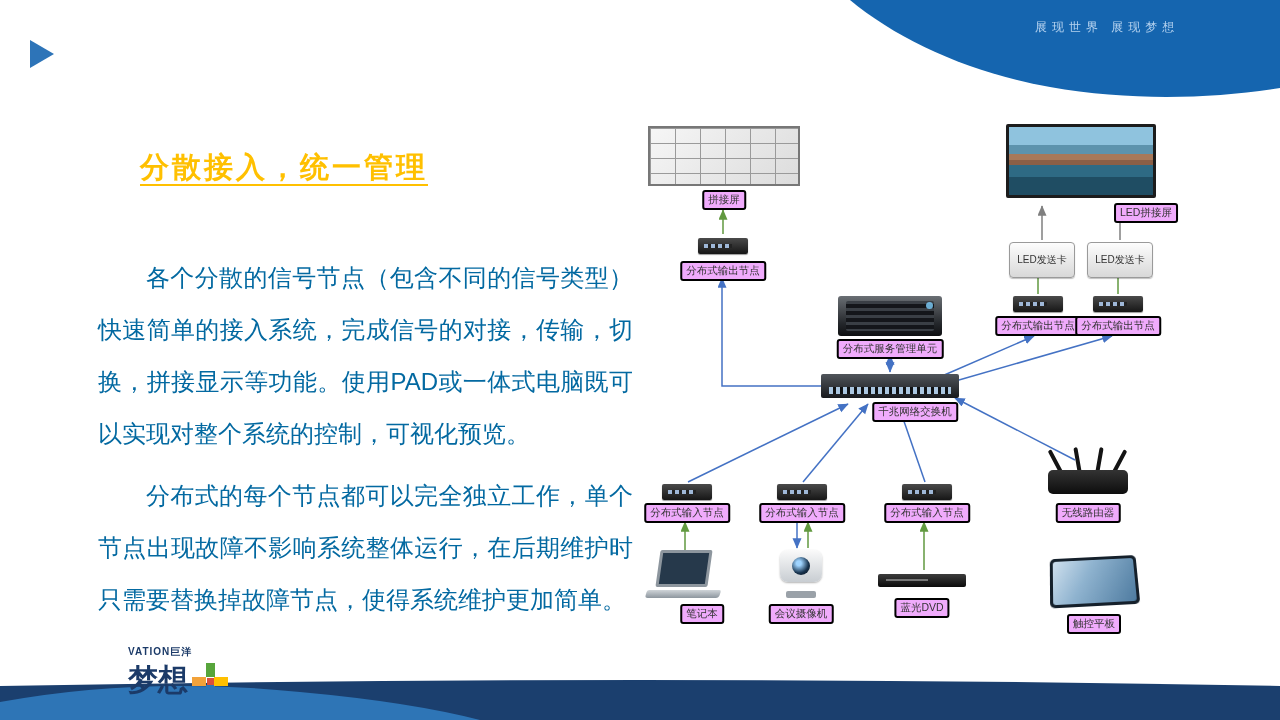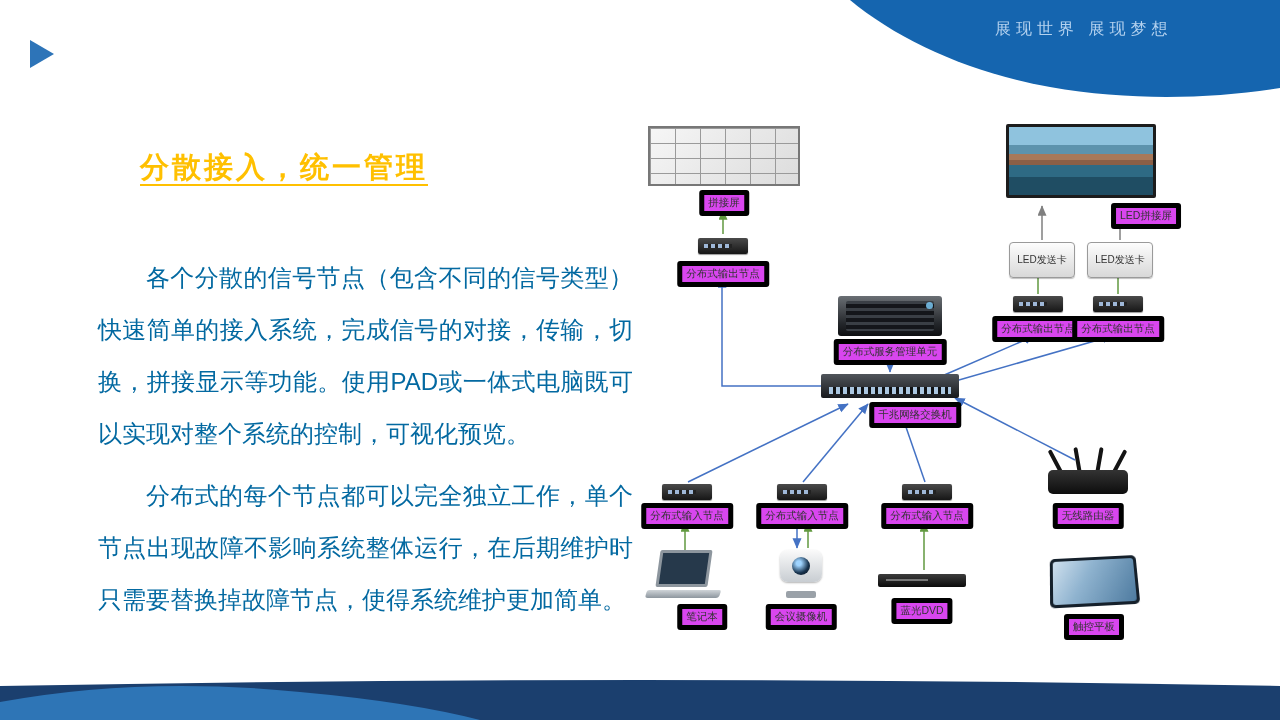--- a/index.html
+++ b/index.html
@@ -10,35 +10,35 @@
   
   .title-arrow { position:absolute; left:30px; top:40px; width:0; height:0;
     border-left:24px solid #2d74b8; border-top:14px solid transparent; border-bottom:14px solid transparent; }
   .slide-title { position:absolute; left:64px; top:36px; font-size:28px; letter-spacing:4px;
     font-weight:bold; color:#1b3a68; }
   .header-swoosh { position:absolute; top:0; right:0; width:430px; height:105px; }
   .brand { position:absolute; left:995px; top:14px; color:#fff; z-index:5; }
   .brand-line { font-size:27px; font-weight:900; letter-spacing:1px; white-space:nowrap; }
   .brand-cn { margin-left:4px; }
   .brand-reg { font-size:10px; vertical-align:top; }
-  .brand-tagline { margin-top:5px; font-size:16px; letter-spacing:5px; color:#b5d2ef; white-space:nowrap; }
+  .brand-tagline { margin-top:5px; font-size:12px; letter-spacing:5px; color:#b5d2ef; white-space:nowrap;margin-left:40px; }
 
   
   .left-heading { position:absolute; left:140px; top:148px; font-size:29px; font-weight:bold;
     letter-spacing:3px; color:#ffc000; text-decoration:underline; text-underline-offset:7px;
     text-decoration-thickness:2px; }
   .left-body { position:absolute; left:62px; top:252px; width:535px; font-size:24px; color:#0369a1;
     line-height:52px; text-align:justify;margin-left:36px; }
   .left-body p { text-indent:2em; margin-bottom:10px; }
 
   
   .diagram { position:absolute; inset:0; }
   .arrows { position:absolute; inset:0; z-index:1; pointer-events:none; }
   .dev-label { position:absolute; z-index:3; transform:translateX(-50%); font-size:10.5px; color:#333;
-    background:#d946ef; border:5px solid #000000; border-radius:3px; padding:1px 4px; white-space:nowrap; }
+    background:#f0abfc; border:2px solid #000000; border-radius:3px; padding:1px 4px; white-space:nowrap; }
   .led-card { position:absolute; z-index:3; width:66px; height:36px; font-size:10px; color:#333;
     background:linear-gradient(#fdfdfd,#d8d8d8); border:1px solid #9a9a9a; border-radius:4px;
     display:flex; align-items:center; justify-content:center; box-shadow:0 1px 1px rgba(0,0,0,.25); white-space:nowrap; }
 
   .video-wall { position:absolute; z-index:2; left:648px; top:126px; width:152px; height:60px; border:2px solid #777;
     background-image:repeating-linear-gradient(to right,#9a9a9a 0 1px,transparent 1px 25px),
       repeating-linear-gradient(to bottom,#9a9a9a 0 1px,transparent 1px 15px),
       linear-gradient(135deg,#f6f6f6,#dcdcdc); }
   .led-wall { position:absolute; z-index:2; left:1006px; top:124px; width:150px; height:74px;
     border:3px solid #1c1c1c; border-radius:2px;
@@ -226,14 +226,27 @@
     <div class="dev-label" style="left:922px;top:598px">蓝光DVD</div>
 
     <div class="tablet"></div>
     <div class="dev-label" style="left:1094px;top:614px">触控平板</div>
   </div>
 
   <svg class="footer-art" viewBox="0 0 1280 80">
     <path d="M0,46 Q640,34 1280,46 L1280,80 L0,80 Z" fill="#1b3f6e"></path>
     <path d="M0,62 Q140,36 300,52 Q410,62 480,80 L0,80 Z" fill="#2e75b6"></path>
   </svg>
+  <div class="footer-logo">
+    <div class="footer-brand">VATION巨洋</div>
+    <div class="footer-slogan-row">
+      <span class="footer-slogan">梦想</span>
+      <span class="plus">
+        <span class="pt"></span>
+          <span class="pb"></span>
+          <span class="pl"></span>
+          <span class="pr"></span>
+          <span class="pc"></span>
+      </span>
+    </div>
+  </div>
 
 </div>
 
 </body></html>

